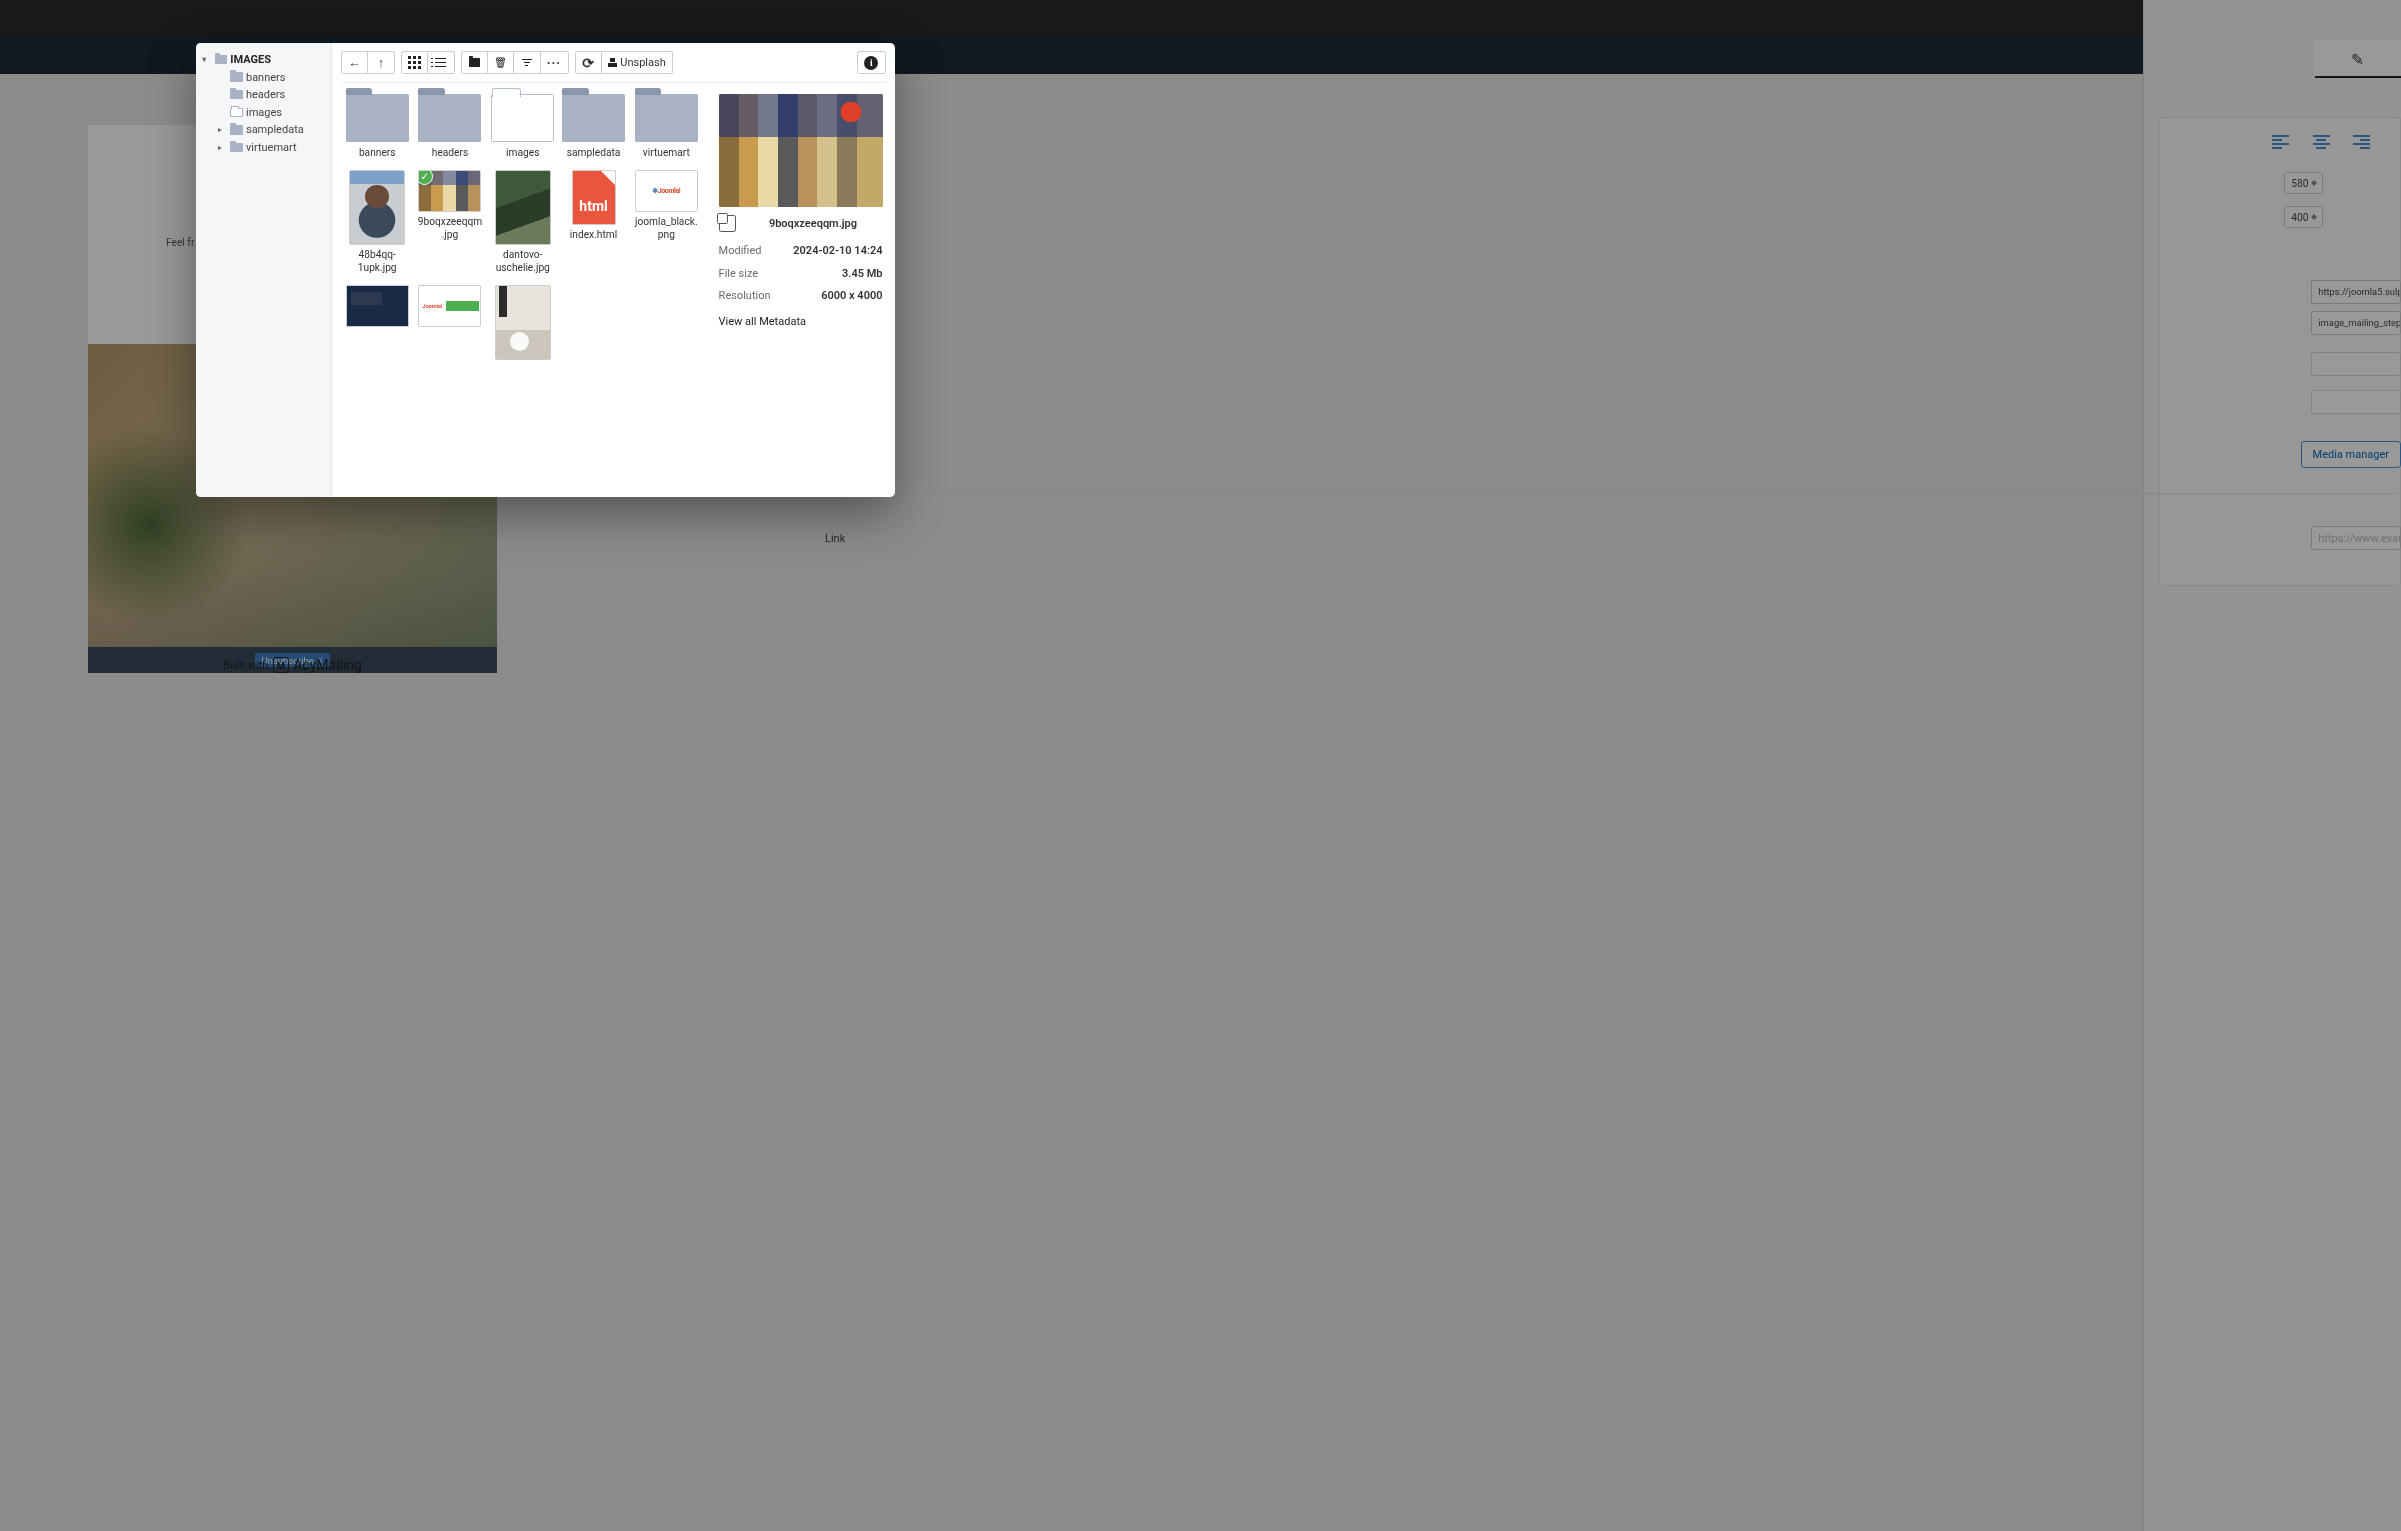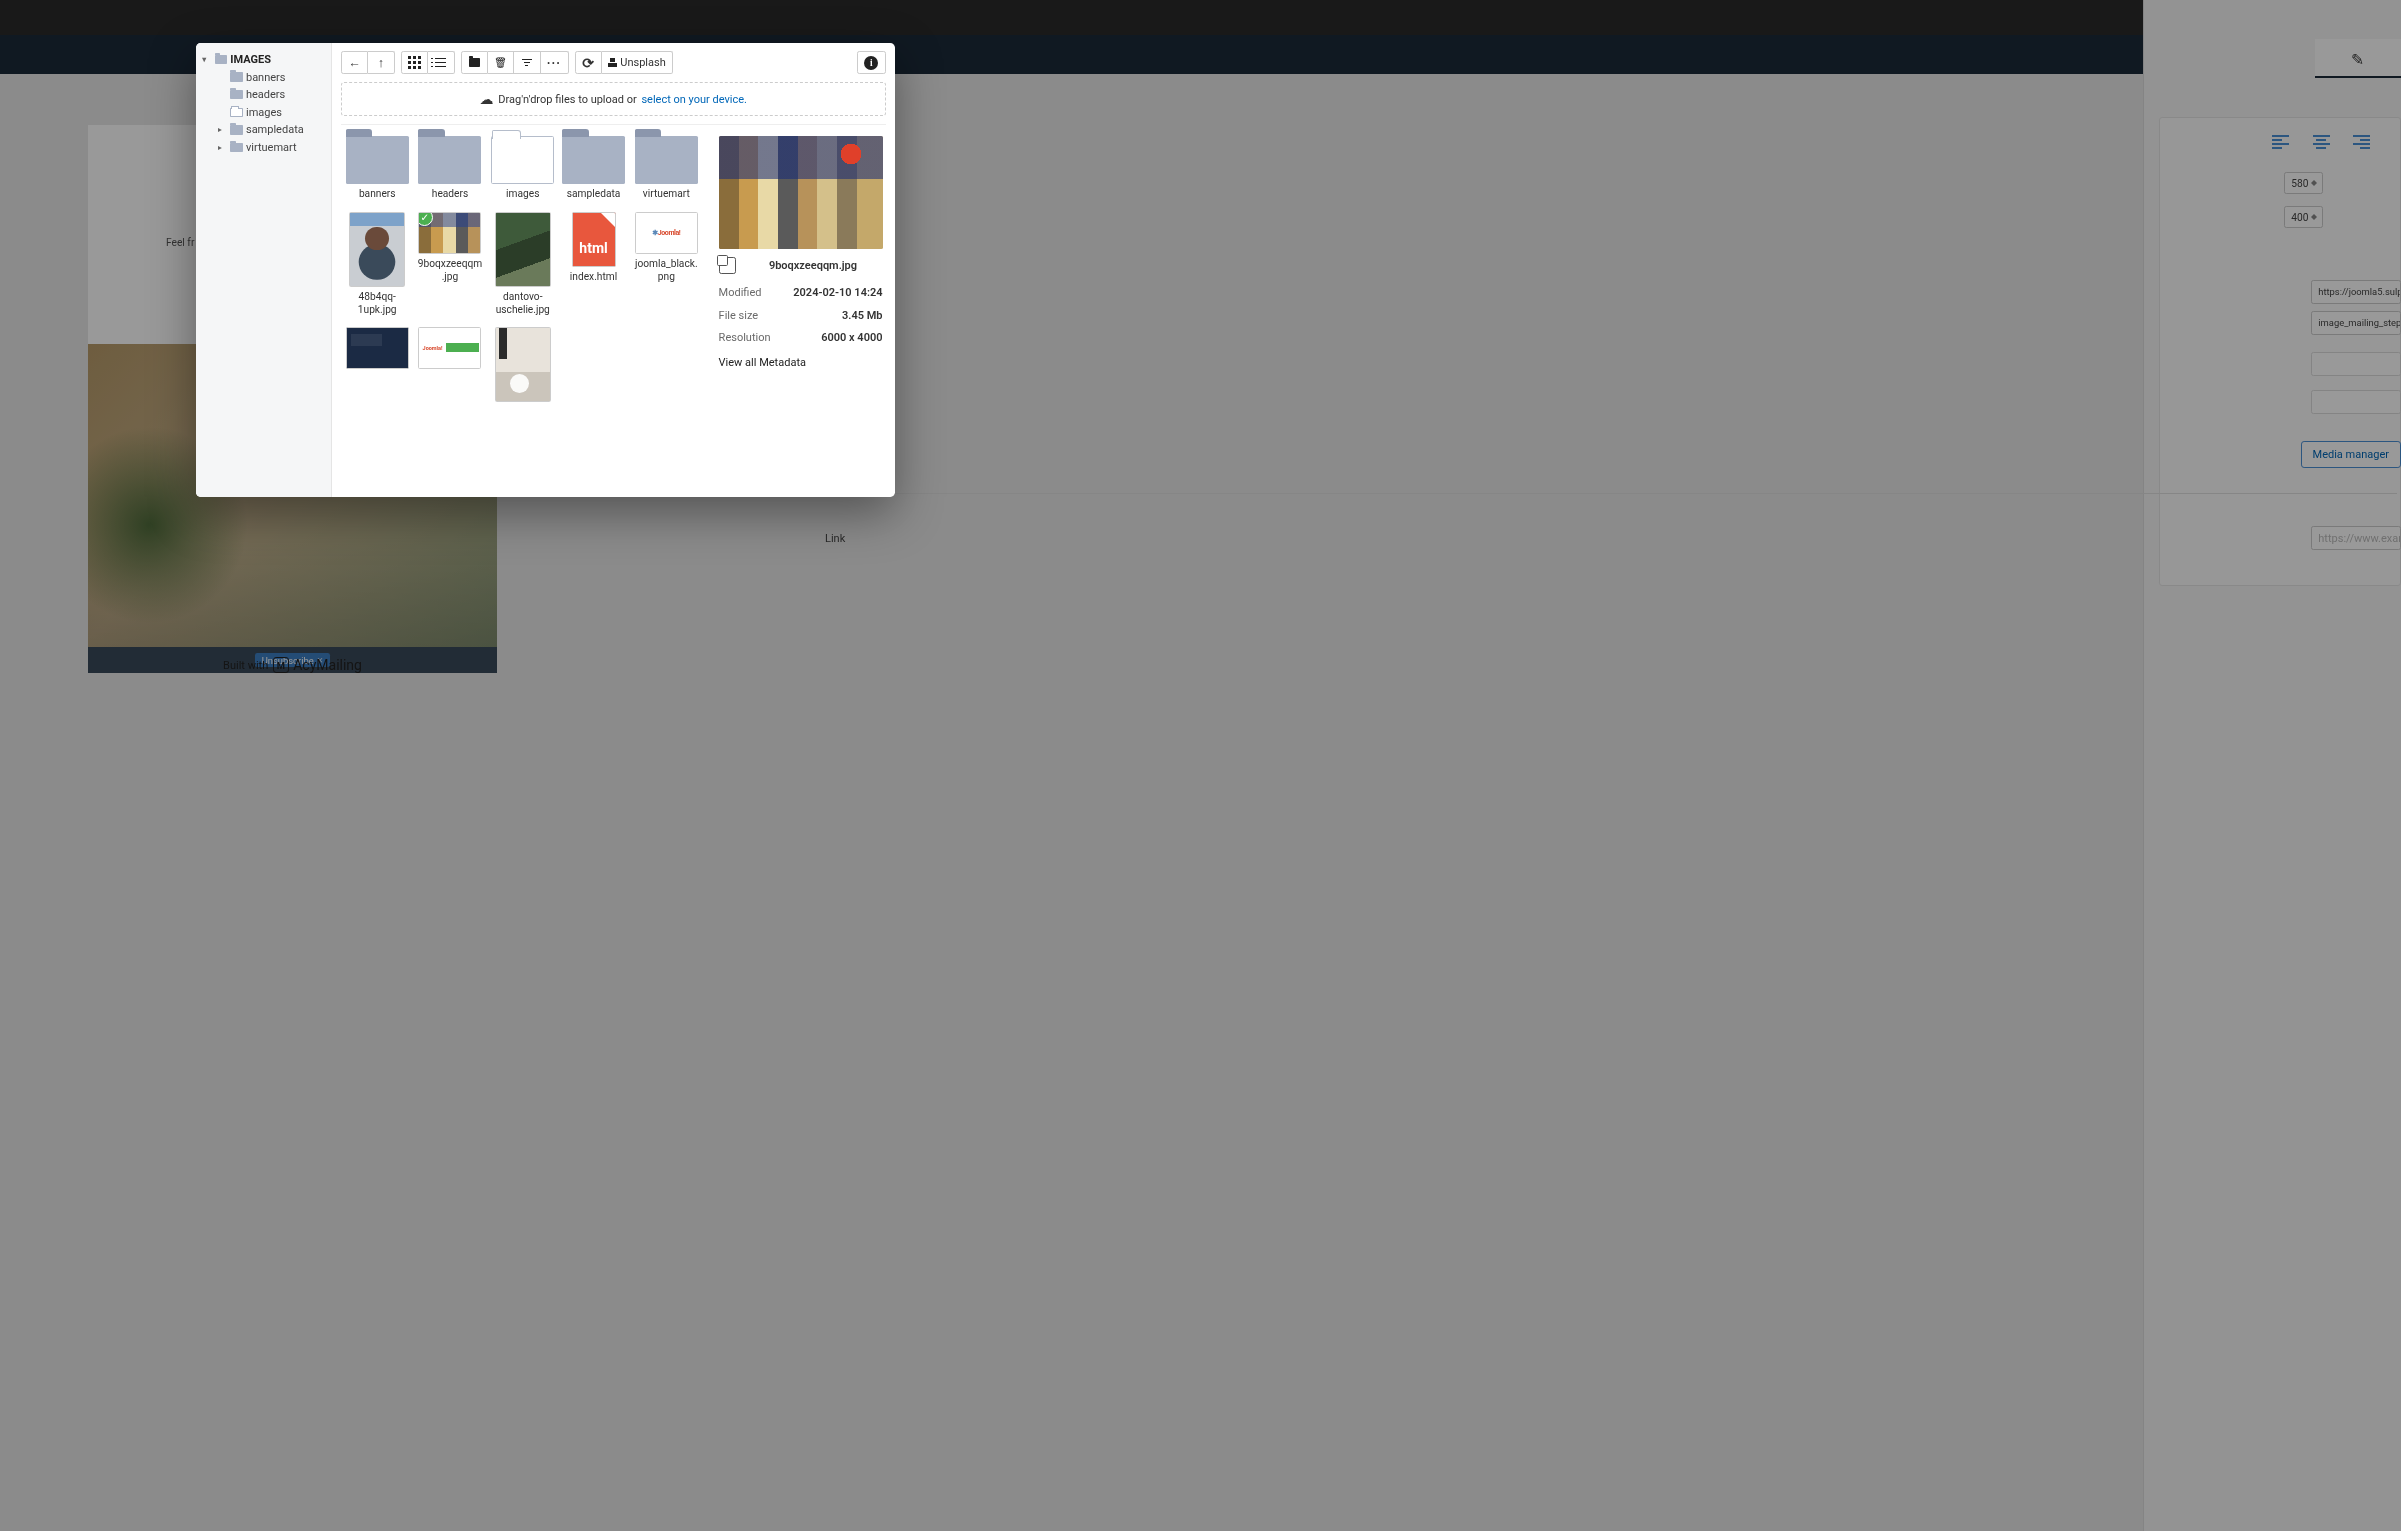--- a/index.html
+++ b/index.html
@@ -333,27 +333,20 @@
           <span class="ico-unsplash"></span>
           <span>Unsplash</span>
         </div>
       </div>
       <div class="toolbar-spacer"></div>
       <div class="toolbtn solo">
           <span class="ico-info"></span>
         </div>
     </div>
 
-    <div class="dropzone">
-      <span class="cloud cloud-up">
-        <span class="ico-cloud"></span>
-      </span>
-      <span>Drag'n'drop files to upload or</span>
-      <span class="link">select on your device.</span>
-    </div>
 
 
     <div class="content-row">
       <div class="grid-wrap">
         <div class="grid">
 
           <div class="tile">
             <div class="folder-ico"></div>
             <div class="name">banners</div>
           </div>

